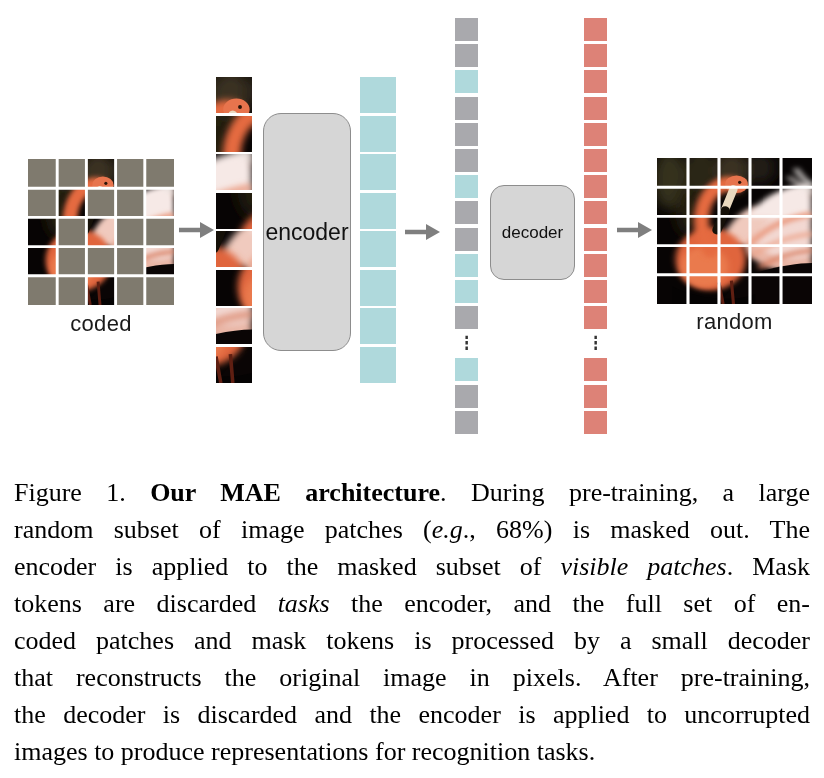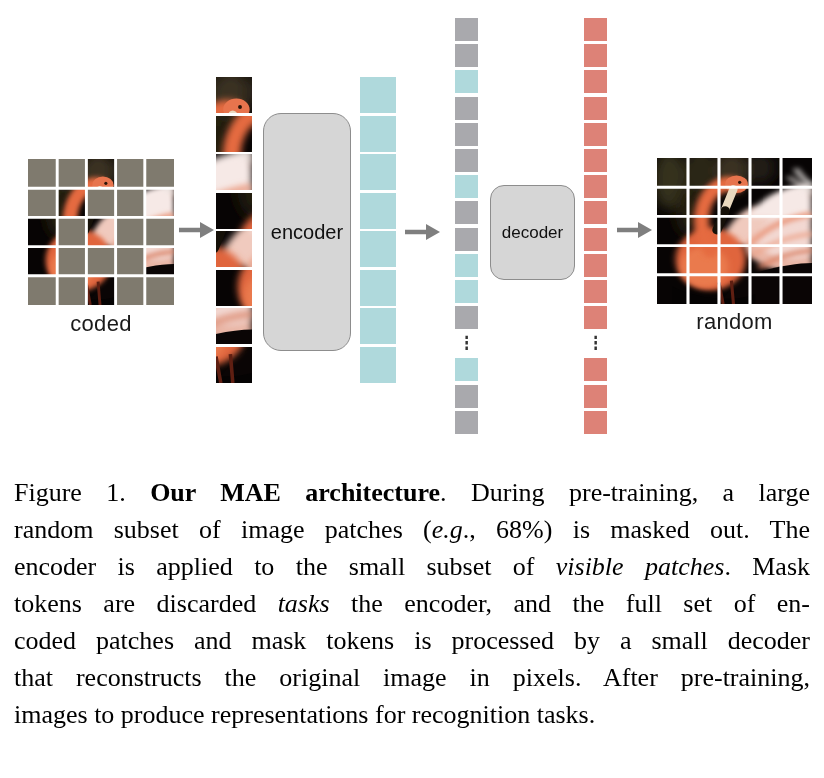--- a/index.html
+++ b/index.html
@@ -25,21 +25,21 @@
   .token-lg{width:36px;height:36px;}
   #decoder-input-column{left:455px;top:18px;gap:3.2px;align-items:center;}
   #decoder-output-column{left:584px;top:18px;gap:3.2px;align-items:center;}
   .token-sm{width:23px;height:23px;}
   .vdots{height:17px;margin:3px 0;line-height:17px;text-align:center;
          font:700 14px "DejaVu Sans",sans-serif;color:#333;transform:scaleY(1.3);}
 
   .procbox{position:absolute;display:flex;align-items:center;justify-content:center;
            border:1.5px solid #8d8d8d;color:#111;}
   #encoder-box{left:263px;top:113px;width:86px;height:236px;border-radius:18px;
-               font-size:20px;}
+               font-size:23px;}
   #decoder-box{left:490px;top:185px;width:83px;height:93px;border-radius:14px;
                font-size:17px;}
 
   .arrow{position:absolute;width:36px;height:20px;}
   #arrow-1{left:178px;top:220px;}
   #arrow-2{left:404px;top:222px;}
   #arrow-3{left:616px;top:220px;}
 
   
   #caption{position:absolute;left:14px;top:474px;width:796px;
@@ -229,19 +229,20 @@
     <svg id="target-image" class="gridimg" viewBox="0 0 150 150" preserveAspectRatio="none">
       <use href="#flamingo"></use>
       <use href="#gridlines"></use>
     </svg>
     <div id="target-label" class="imglabel">random</div>
   </div>
 
   <div id="caption">
       <div class="cap-line"><span>Figure 1.  </span><span class="b">Our MAE architecture</span><span>.  During pre-training, a large</span></div>
       <div class="cap-line"><span>random subset of image patches (</span><span class="i">e.g</span><span>., 68%) is masked out.  The</span></div>
-      <div class="cap-line"><span>encoder is applied to the small subset of </span><span class="i">visible patches</span><span>.  Mask</span></div>
+      <div class="cap-line"><span>encoder is applied to the masked subset of </span><span class="i">visible patches</span><span>.  Mask</span></div>
       <div class="cap-line"><span>tokens are discarded </span><span class="i">tasks</span><span> the encoder, and the full set of en-</span></div>
       <div class="cap-line"><span>coded patches and mask tokens is processed by a small decoder</span></div>
       <div class="cap-line"><span>that reconstructs the original image in pixels.  After pre-training,</span></div>
+      <div class="cap-line"><span>the decoder is discarded and the encoder is applied to uncorrupted</span></div>
       <div class="cap-line last"><span>images to produce representations for recognition tasks.</span></div>
     </div>
 </div>
 
 </body></html>

